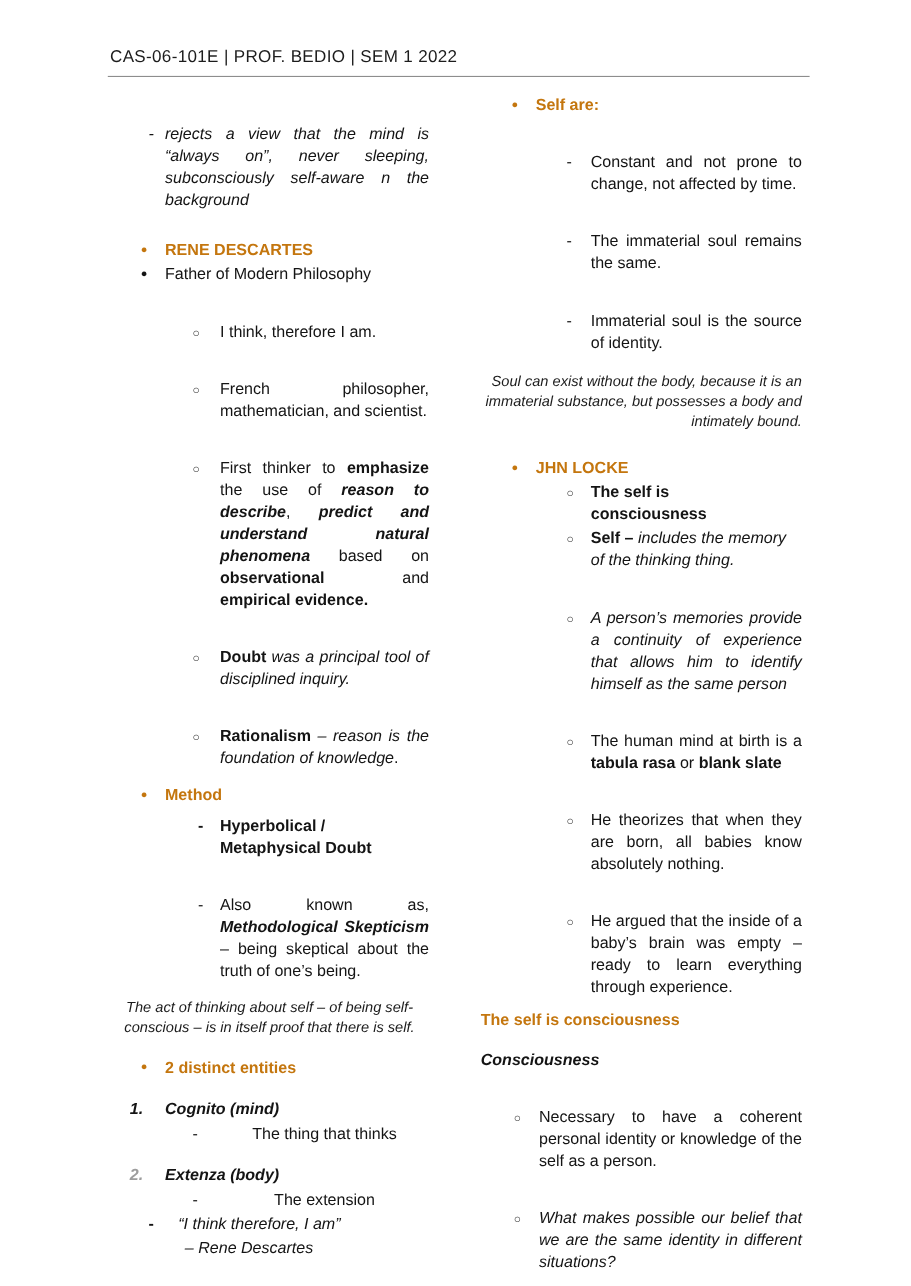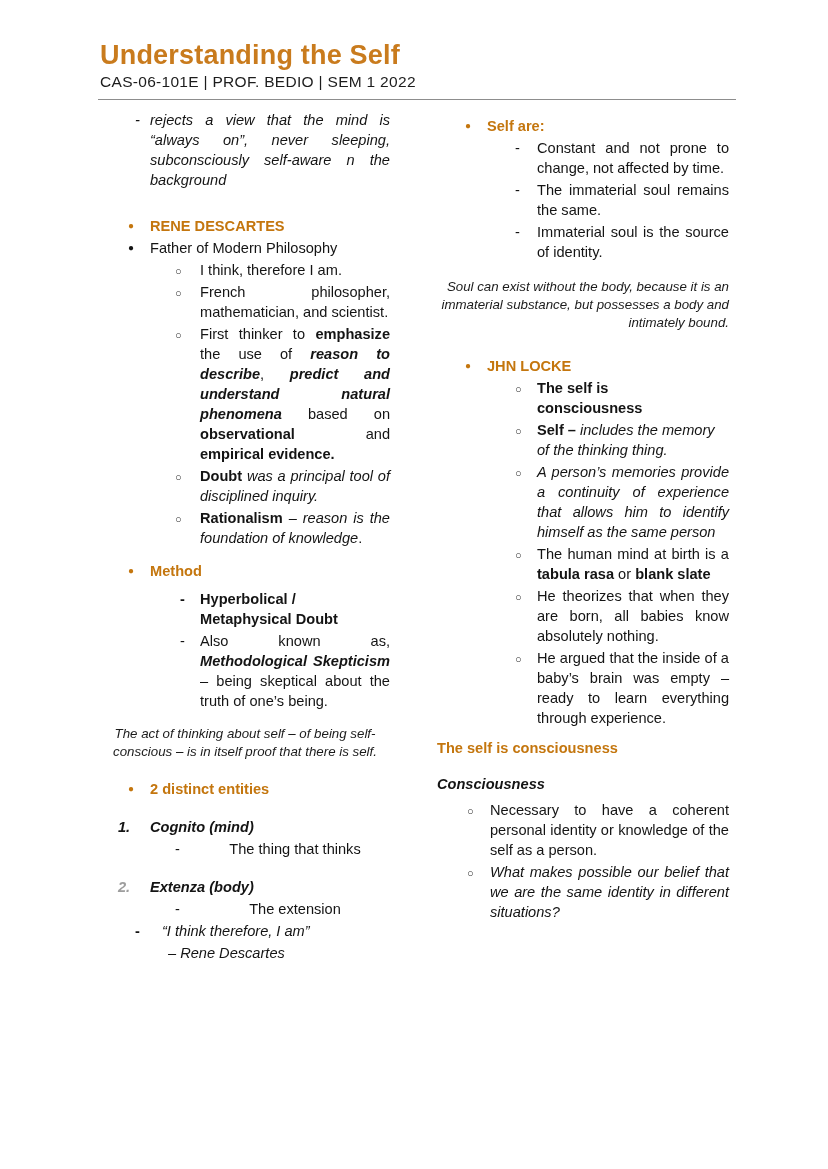--- a/index.html
+++ b/index.html
@@ -21,21 +21,21 @@
 
   
   .cols { display: flex; padding: 10px 92px 0 100px; }
   .col-left  { width: 290px; }
   .col-right { width: 292px; margin-left: 47px; }
 
   
   .li { position: relative; margin-bottom: 2px; }
   .mk { position: absolute; top: 0; }
   .tx { }
-  .just { text-align: justify; }
+  .just { text-align: justify; margin-top: 32px; }
 
   .dot  { font-size: 10px; }
   .circ { font-size: 11px; color: #2b2b2b; top: 1px; }
 
   
   .d1 .mk { left: 35px; } .d1 .tx { padding-left: 50px; }
   .l1 .mk { left: 28px; } .l1 .tx { padding-left: 50px; }
   .l2 .mk { left: 75px; } .l2 .tx { padding-left: 100px; }
   .dm .mk { left: 80px; } .dm .tx { padding-left: 100px; }
   .num .mk { left: 18px; font-weight: bold; font-style: italic; } .num .tx { padding-left: 50px; }
@@ -57,21 +57,20 @@
 
   .h0 { font-weight: bold; }           
   .hi { font-weight: bold; font-style: italic; }
 </style>
 </head>
 <body>
 
 <div class="page">
 
   <div class="hdr">
-    <div class="title">Understanding the Self</div>
     <div class="subtitle">CAS-06-101E | PROF. BEDIO | SEM 1 2022</div>
   </div>
   <hr class="rule">
 
   <div class="cols">
 
     <div class="col-left">
 
       <div class="li d1">
         <span class="mk i">-</span>

